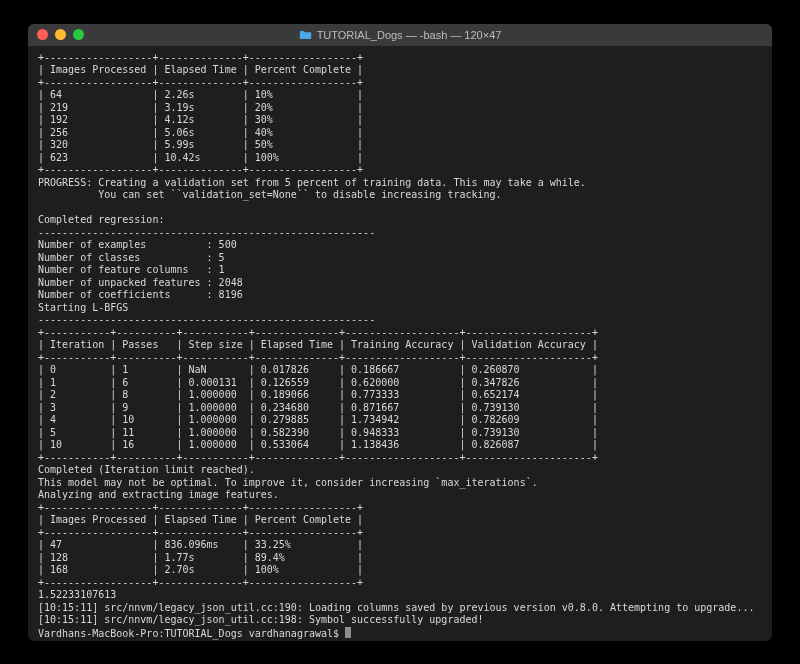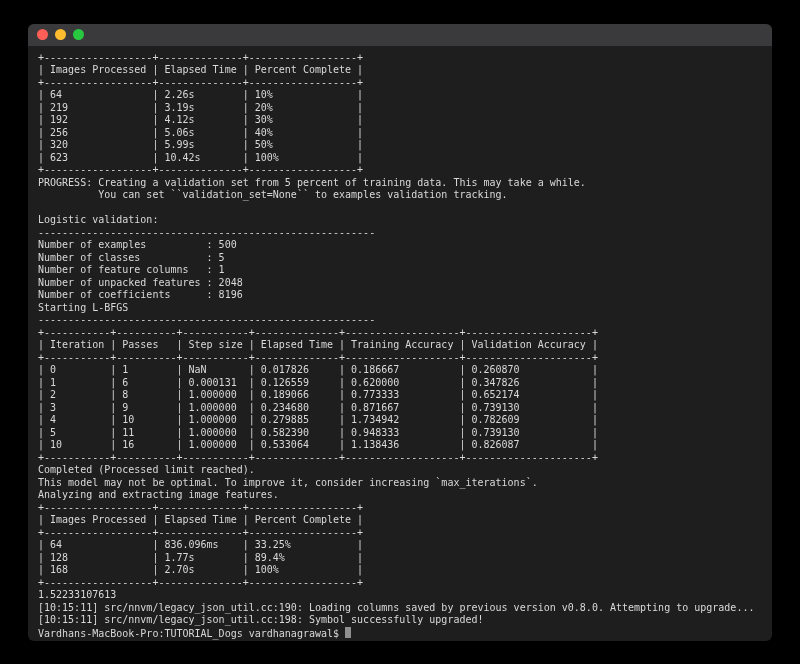--- a/index.html
+++ b/index.html
@@ -83,62 +83,70 @@
 </head>
 <body>
 
 <div class="window">
   <div class="titlebar">
     <div class="traffic-lights">
       <div class="light red"></div>
       <div class="light yellow"></div>
       <div class="light green"></div>
     </div>
+    <div class="title">
+      <span class="folder-icon">
+        <svg viewBox="0 0 16 12" width="13" height="10">
+          <path d="M1 2 a1 1 0 0 1 1-1 h4 l1.5 1.5 H14 a1 1 0 0 1 1 1 V10 a1 1 0 0 1 -1 1 H2 a1 1 0 0 1 -1 -1 Z" fill="#4aa7e8"></path>
+        </svg>
+      </span>
+      <span>TUTORIAL_Dogs — -bash — 120×47</span>
+    </div>
   </div>
 
   <div class="terminal-body"><span>+------------------+--------------+------------------+</span>
 <span>| Images Processed | Elapsed Time | Percent Complete |</span>
 <span>+------------------+--------------+------------------+</span>
 <span>| 64               | 2.26s        | 10%              |</span>
 <span>| 219              | 3.19s        | 20%              |</span>
 <span>| 192              | 4.12s        | 30%              |</span>
 <span>| 256              | 5.06s        | 40%              |</span>
 <span>| 320              | 5.99s        | 50%              |</span>
 <span>| 623              | 10.42s       | 100%             |</span>
 <span>+------------------+--------------+------------------+</span>
 <span>PROGRESS: Creating a validation set from 5 percent of training data. This may take a while.</span>
-<span>          You can set ``validation_set=None`` to examples validation tracking.</span>
+<span>          You can set ``validation_set=None`` to disable increasing tracking.</span>
 
-<span>Logistic validation:</span>
+<span>Completed regression:</span>
 <span>--------------------------------------------------------</span>
 <span>Number of examples          : 500</span>
 <span>Number of classes           : 5</span>
 <span>Number of feature columns   : 1</span>
 <span>Number of unpacked features : 2048</span>
 <span>Number of coefficients      : 8196</span>
 <span>Starting L-BFGS</span>
 <span>--------------------------------------------------------</span>
 <span>+-----------+----------+-----------+--------------+-------------------+---------------------+</span>
 <span>| Iteration | Passes   | Step size | Elapsed Time | Training Accuracy | Validation Accuracy |</span>
 <span>+-----------+----------+-----------+--------------+-------------------+---------------------+</span>
 <span>| 0         | 1        | NaN       | 0.017826     | 0.186667          | 0.260870            |</span>
 <span>| 1         | 6        | 0.000131  | 0.126559     | 0.620000          | 0.347826            |</span>
 <span>| 2         | 8        | 1.000000  | 0.189066     | 0.773333          | 0.652174            |</span>
 <span>| 3         | 9        | 1.000000  | 0.234680     | 0.871667          | 0.739130            |</span>
 <span>| 4         | 10       | 1.000000  | 0.279885     | 1.734942          | 0.782609            |</span>
 <span>| 5         | 11       | 1.000000  | 0.582390     | 0.948333          | 0.739130            |</span>
 <span>| 10        | 16       | 1.000000  | 0.533064     | 1.138436          | 0.826087            |</span>
 <span>+-----------+----------+-----------+--------------+-------------------+---------------------+</span>
-<span>Completed (Processed limit reached).</span>
+<span>Completed (Iteration limit reached).</span>
 <span>This model may not be optimal. To improve it, consider increasing `max_iterations`.</span>
 <span>Analyzing and extracting image features.</span>
 <span>+------------------+--------------+------------------+</span>
 <span>| Images Processed | Elapsed Time | Percent Complete |</span>
 <span>+------------------+--------------+------------------+</span>
-<span>| 64               | 836.096ms    | 33.25%           |</span>
+<span>| 47               | 836.096ms    | 33.25%           |</span>
 <span>| 128              | 1.77s        | 89.4%            |</span>
 <span>| 168              | 2.70s        | 100%             |</span>
 <span>+------------------+--------------+------------------+</span>
 <span>1.52233107613</span>
 <span>[10:15:11] src/nnvm/legacy_json_util.cc:190: Loading columns saved by previous version v0.8.0. Attempting to upgrade...</span>
 <span>[10:15:11] src/nnvm/legacy_json_util.cc:198: Symbol successfully upgraded!</span>
 <span>Vardhans-MacBook-Pro:TUTORIAL_Dogs vardhanagrawal$ </span><span class="cursor"></span></div>
 </div>
 
 </body></html>

